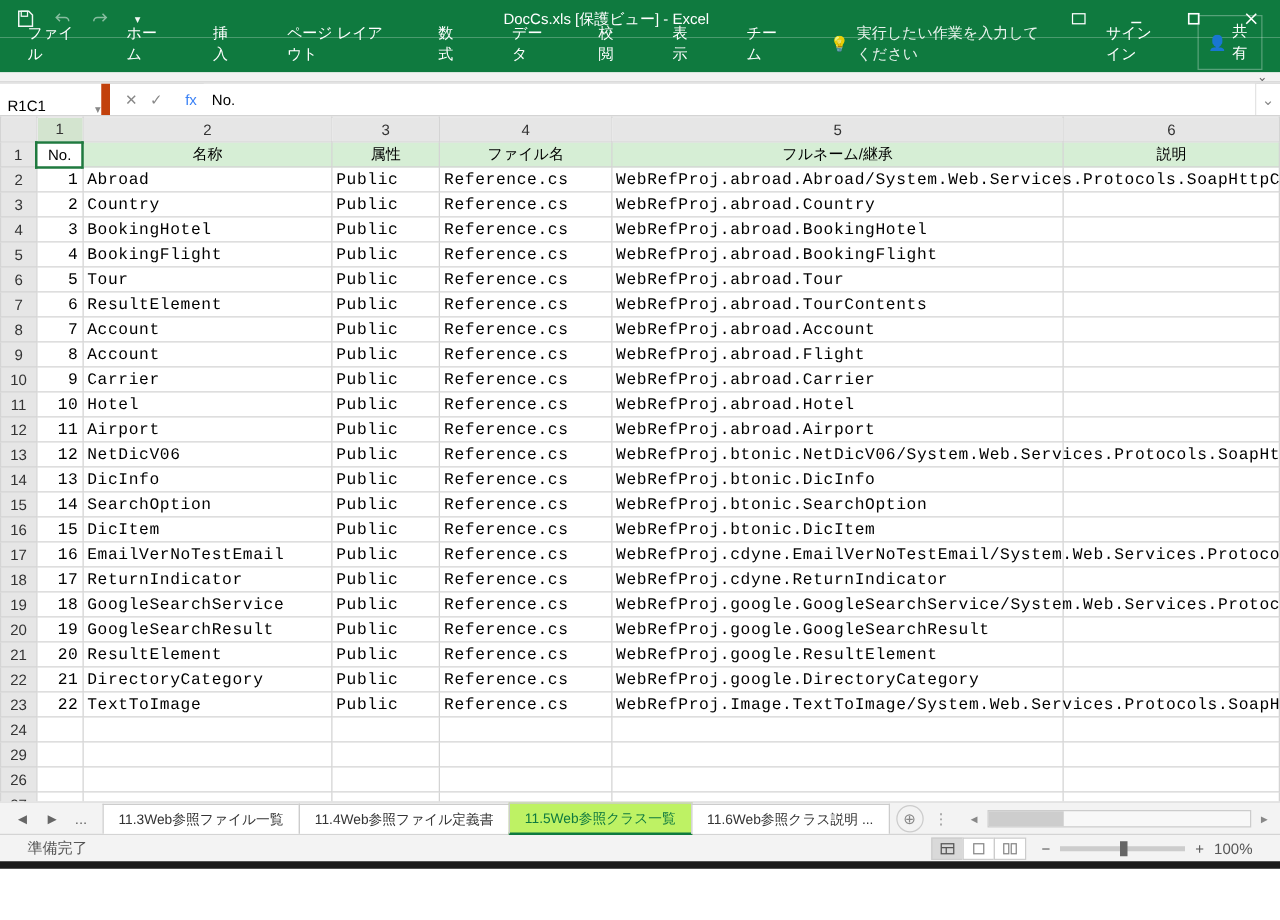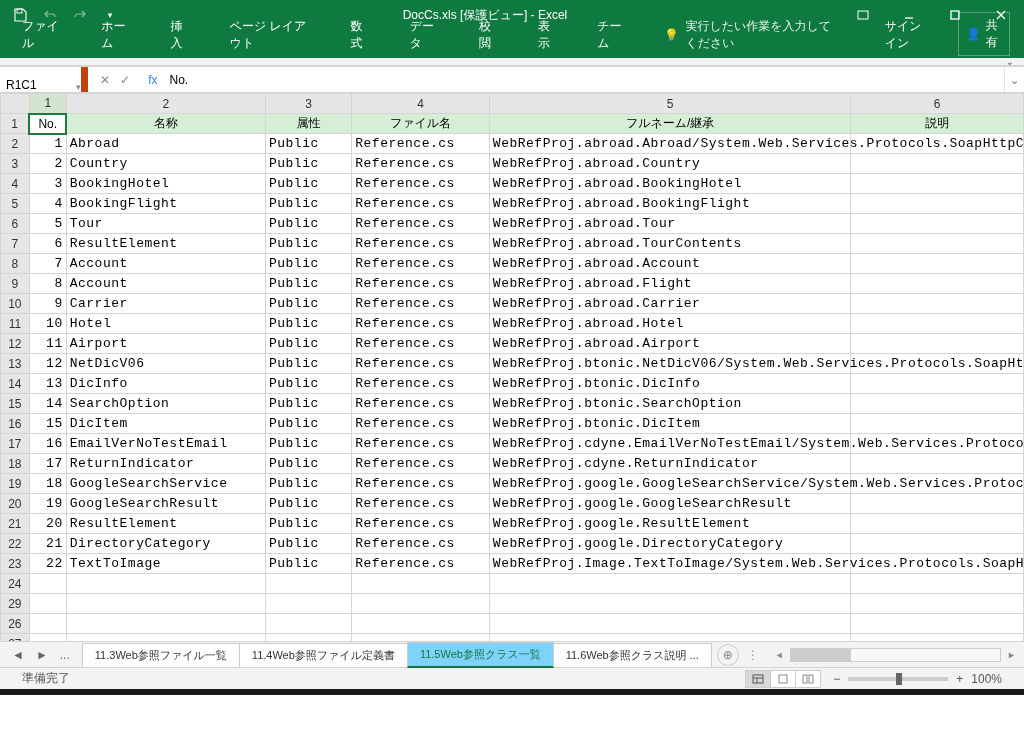--- a/index.html
+++ b/index.html
@@ -40,21 +40,21 @@
 .c-name{width:194px;}
 .c-attr{width:84px;}
 .c-file{width:134px;}
 .c-full{width:352px;}
 .c-desc{width:168px;}
 .tabs-strip{height:26px;background:#f3f3f3;border-top:1px solid #d4d4d4;display:flex;align-items:center;}
 .nav-arrows{display:flex;gap:4px;padding:0 8px;color:#666;}
 .nav-arrows span{padding:2px 4px;}
 .sheet-tabs{display:flex;align-items:center;height:100%;}
 .stab{padding:4px 12px;border:1px solid #ccc;border-bottom:none;background:#fff;margin-right:-1px;font-size:11px;color:#333;cursor:pointer;}
-.stab.active{background:#7dd3fc;border-bottom:2px solid #0f7a3f;color:#0f7a3f;}
+.stab.active{background:#bef264;border-bottom:2px solid #0f7a3f;color:#0f7a3f;}
 .addtab{width:22px;height:22px;border:1px solid #ccc;border-radius:50%;display:flex;align-items:center;justify-content:center;margin-left:6px;color:#888;}
 .hscroll{flex:1;display:flex;align-items:center;padding:0 8px;gap:6px;}
 .hscroll .track{flex:1;height:14px;border:1px solid #ccc;background:#f8f8f8;position:relative;}
 .hscroll .thumb{position:absolute;left:0;top:0;width:60px;height:100%;background:#cdcdcd;}
 .statusbar{height:22px;background:#f3f3f3;border-top:1px solid #d4d4d4;display:flex;align-items:center;padding:0 22px;color:#555;font-size:11px;}
 .statusbar .spacer{flex:1;}
 .viewbtns{display:flex;gap:0;}
 .viewbtn{width:26px;height:18px;border:1px solid #ccc;display:flex;align-items:center;justify-content:center;margin-left:-1px;background:#fff;}
 .viewbtn.active{background:#d9d9d9;}
 .zoom{display:flex;align-items:center;gap:8px;margin-left:12px;}

